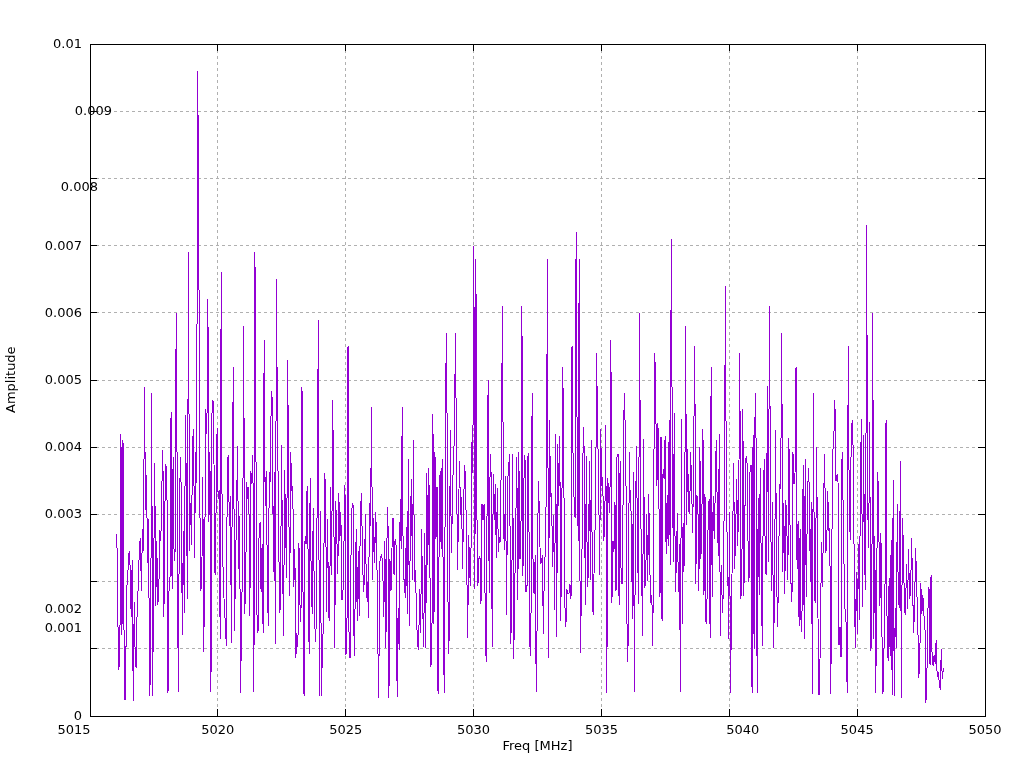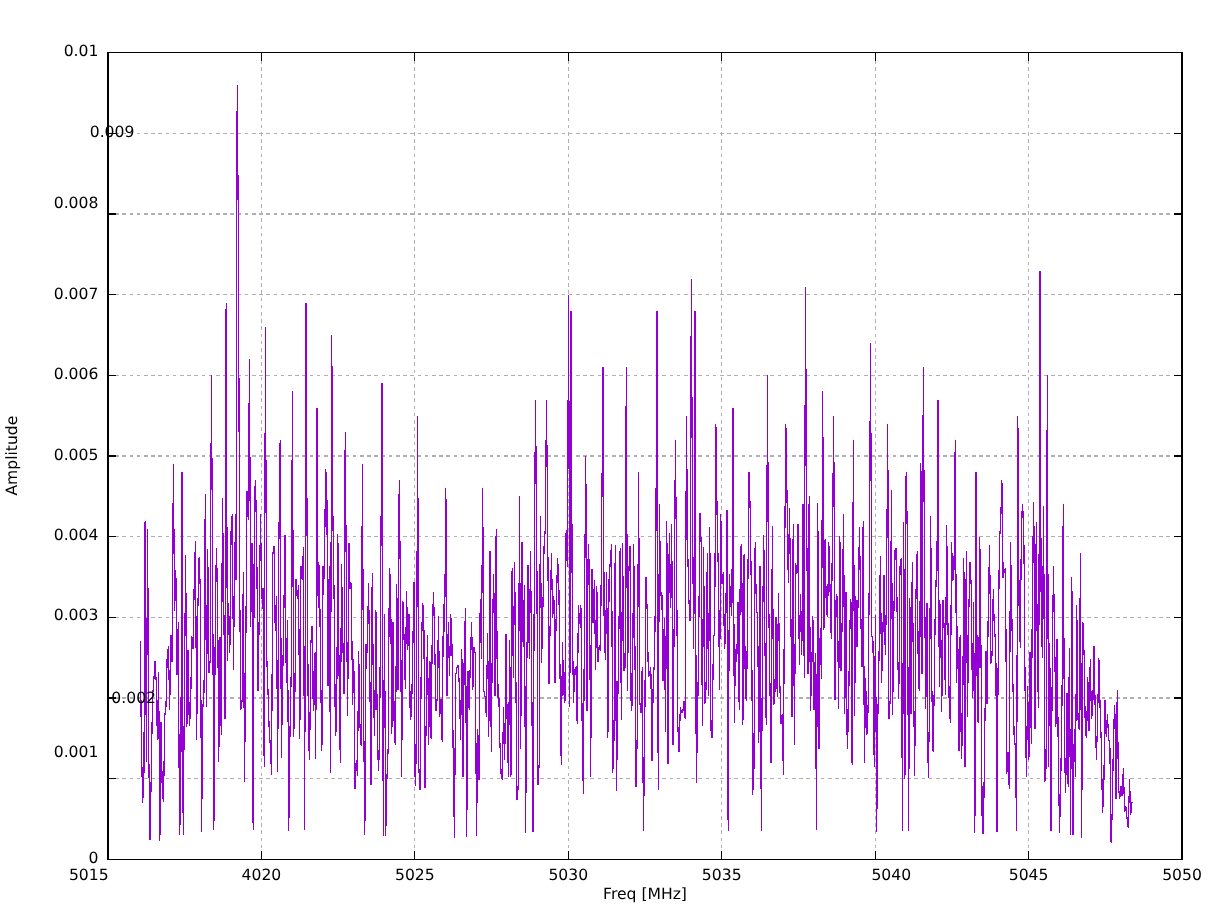--- a/index.html
+++ b/index.html
@@ -81,31 +81,31 @@
         <line x1="985" y1="245.60000000000002" x2="978" y2="245.60000000000002"></line>
         <line x1="90" y1="178.39999999999998" x2="97" y2="178.39999999999998"></line>
         <line x1="985" y1="178.39999999999998" x2="978" y2="178.39999999999998"></line>
         <line x1="90" y1="111.20000000000005" x2="97" y2="111.20000000000005"></line>
         <line x1="985" y1="111.20000000000005" x2="978" y2="111.20000000000005"></line>
         <line x1="90" y1="44" x2="97" y2="44"></line>
         <line x1="985" y1="44" x2="978" y2="44"></line>
       </g>
     </svg>
 <div class="xtick" style="left: 44px;">5015</div>
-    <div class="xtick" style="left: 187.857px;">4020</div>
+    <div class="xtick" style="left: 187.857px;">5020</div>
     <div class="xtick" style="left: 315.714px;">5025</div>
     <div class="xtick" style="left: 443.571px;">5030</div>
     <div class="xtick" style="left: 571.429px;">5035</div>
     <div class="xtick" style="left: 699.286px; text-align: right;">5040</div>
     <div class="xtick" style="left: 827.143px;">5045</div>
     <div class="xtick" style="left: 955px;">5050</div>
     <div class="ytick" style="top: 708px;">0</div>
     <div class="ytick" style="top: 620px;">0.001</div>
-    <div class="ytick" style="top: 575px; padding-left: 48px;">0.002</div>
+    <div class="ytick" style="top: 601px;">0.002</div>
     <div class="ytick" style="top: 506.4px;">0.003</div>
     <div class="ytick" style="top: 439.2px;">0.004</div>
     <div class="ytick" style="top: 372px;">0.005</div>
     <div class="ytick" style="top: 304.8px;">0.006</div>
     <div class="ytick" style="top: 237.6px;">0.007</div>
-    <div class="ytick" style="top: 162px;">0.008</div>
+    <div class="ytick" style="top: 179px; padding-left: 16px;">0.008</div>
     <div class="ytick" style="top: 103.2px; padding-left: 30px;">0.009</div>
     <div class="ytick" style="top: 36px;">0.01</div>
   </div>
 
 </body></html>

